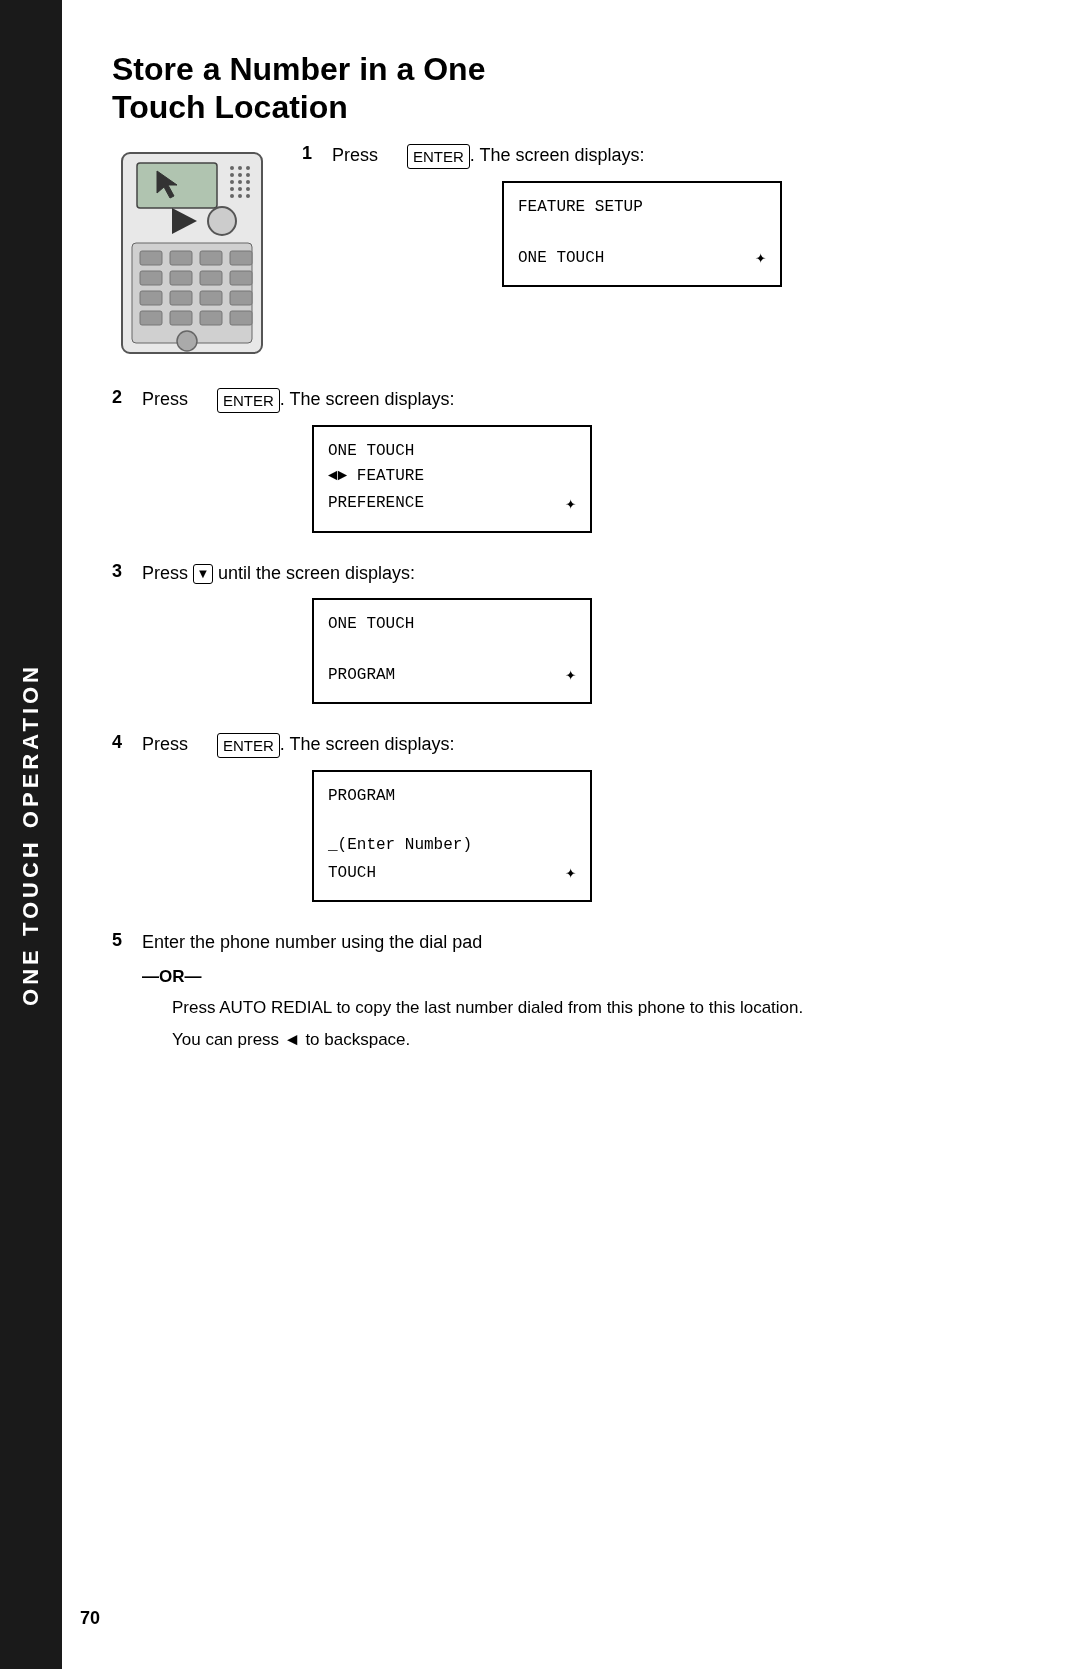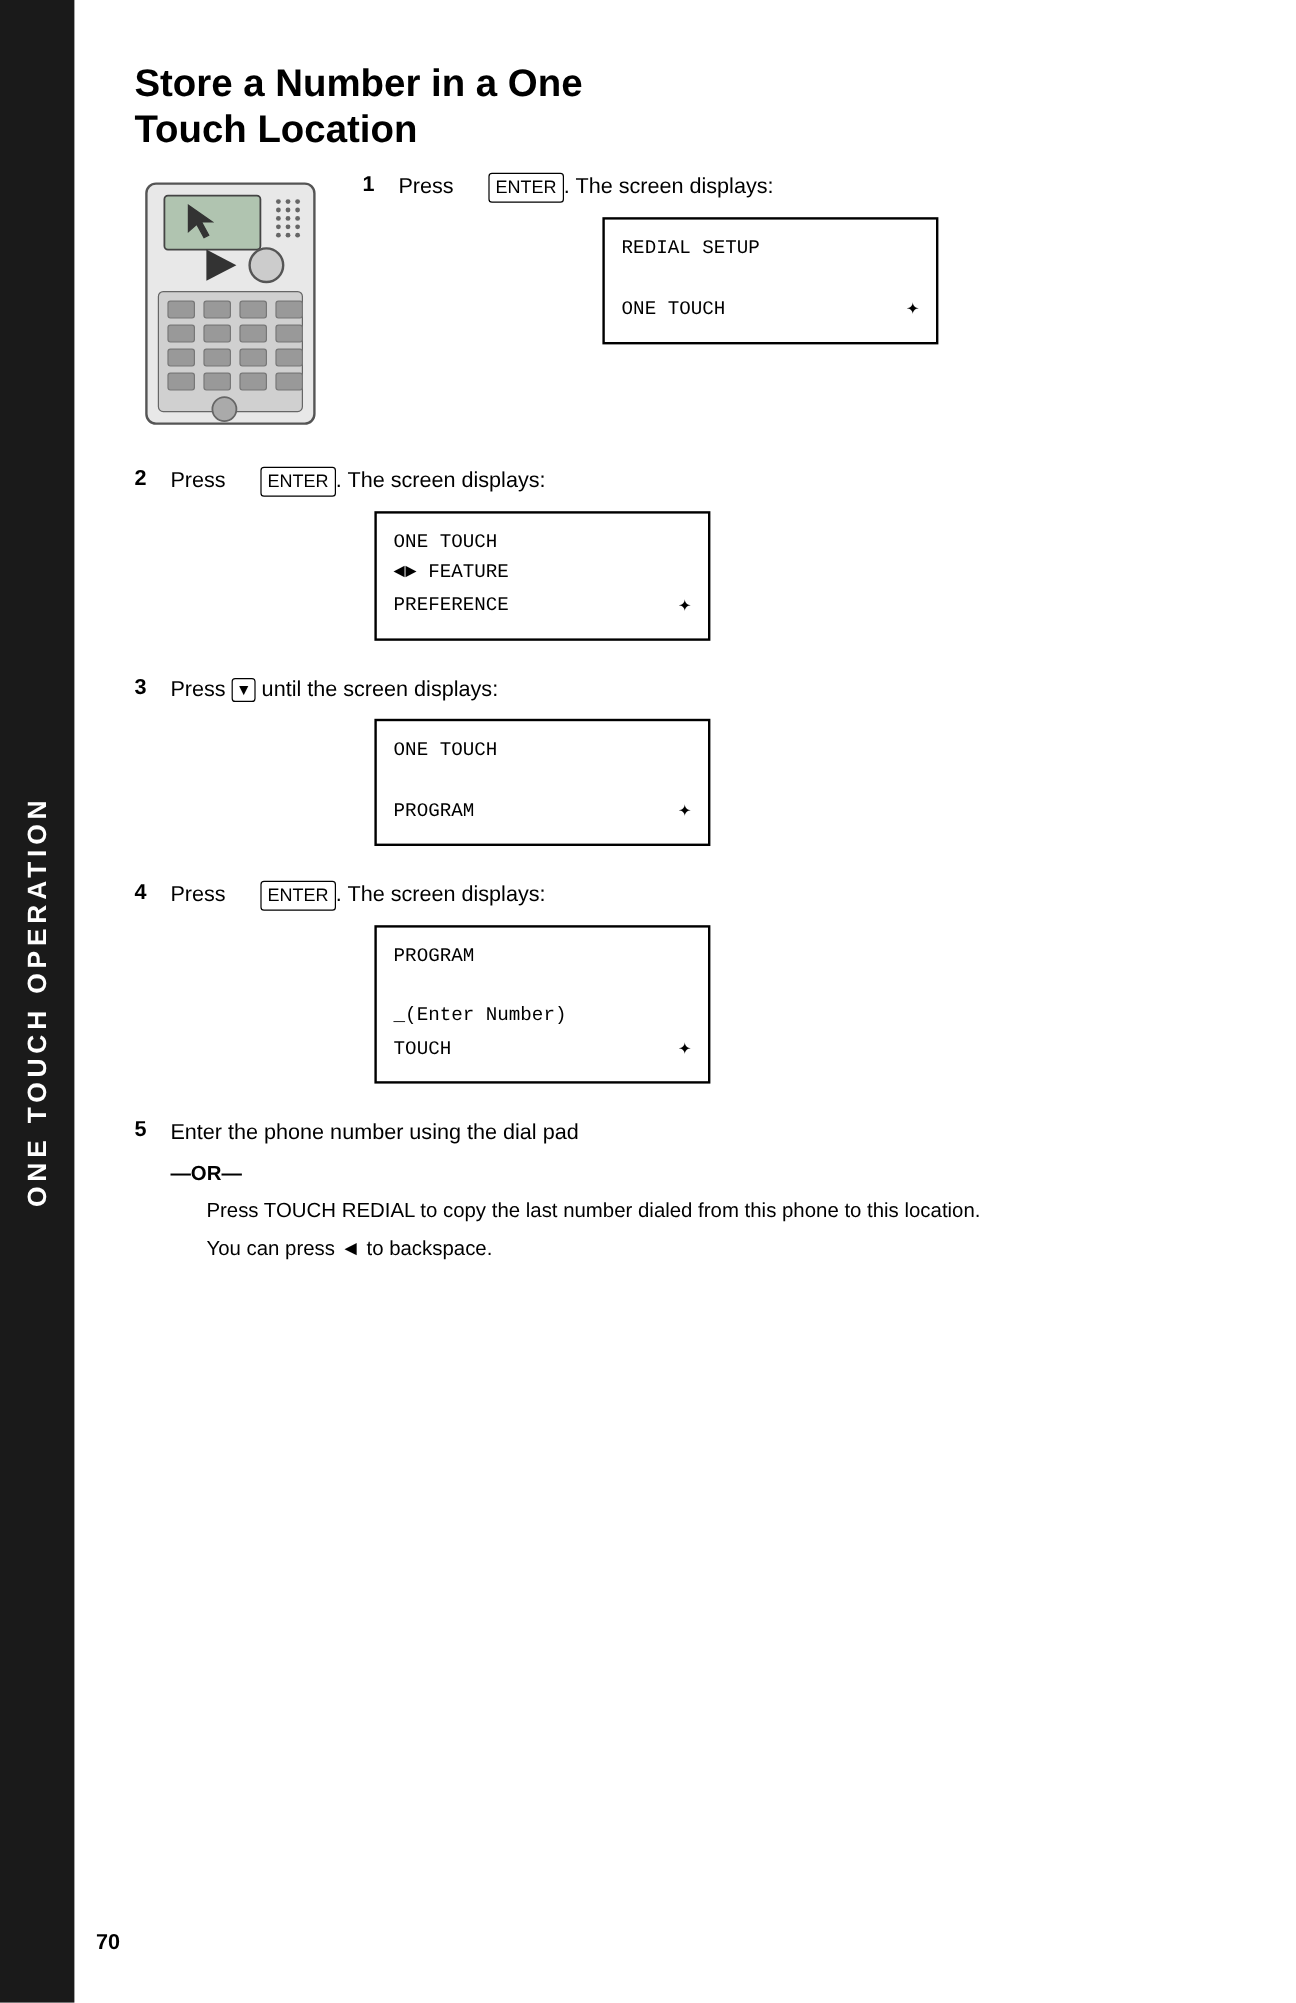--- a/index.html
+++ b/index.html
@@ -265,21 +265,21 @@
       <div class="step">
         <div class="step-line">
           <span class="step-number">1</span>
           <span class="step-text">
             Press <span class="key-button">ENTER</span>. The screen displays:
           </span>
         </div>
 
         <div class="lcd-screen">
           <div class="lcd-row">
-            <span>REDIAL SETUP</span>
+            <span>FEATURE SETUP</span>
           </div>
           <div class="lcd-row-empty"></div>
           <div class="lcd-row">
             <span>ONE TOUCH</span>
             <span class="lcd-symbol">✦</span>
           </div>
         </div>
       </div>
     </div>
   </div>
@@ -354,21 +354,21 @@
       <span class="step-number">5</span>
       <span class="step-text">Enter the phone number using the dial pad</span>
     </div>
     <div class="step-indented">
       <div class="or-section">
         <div class="or-line">
           <span>—OR—</span>
         </div>
       </div>
       <p class="paragraph-text">
-        Press <span class="key-button">TOUCH REDIAL</span> to copy the last number dialed from this phone to this location.
+        Press <span class="key-button">AUTO REDIAL</span> to copy the last number dialed from this phone to this location.
       </p>
       <p class="paragraph-text">You can press ◄ to backspace.</p>
     </div>
   </div>
 
 </div>
 
 <div class="page-number">70</div>
 
 </body></html>

